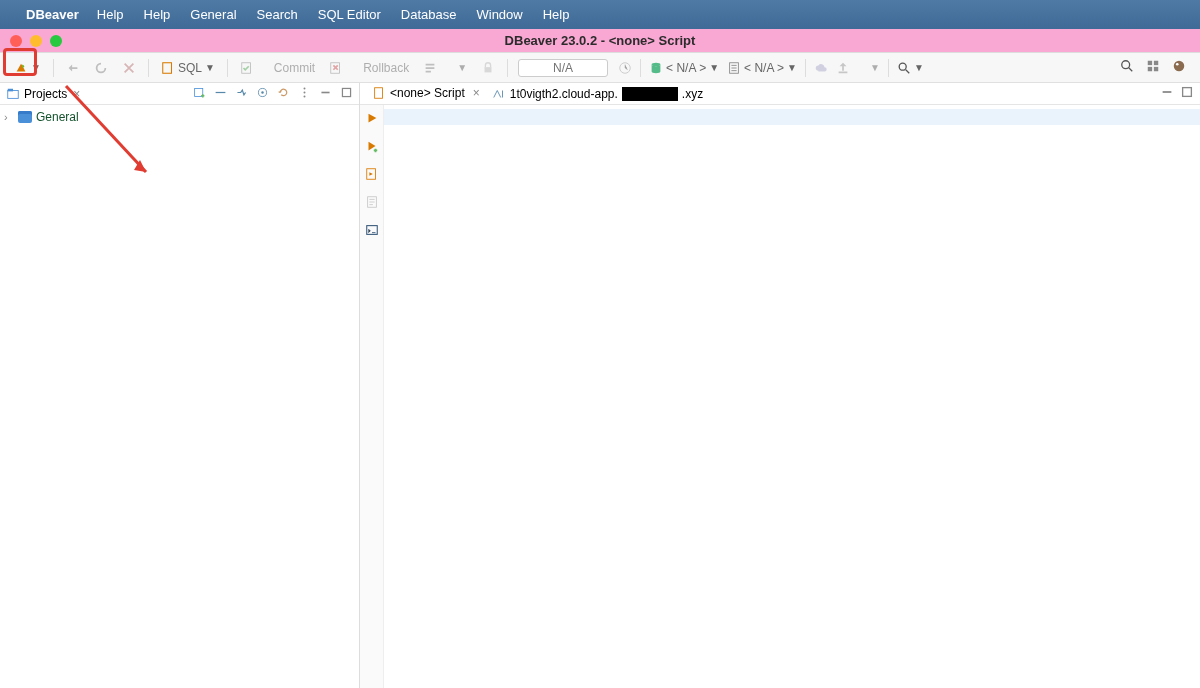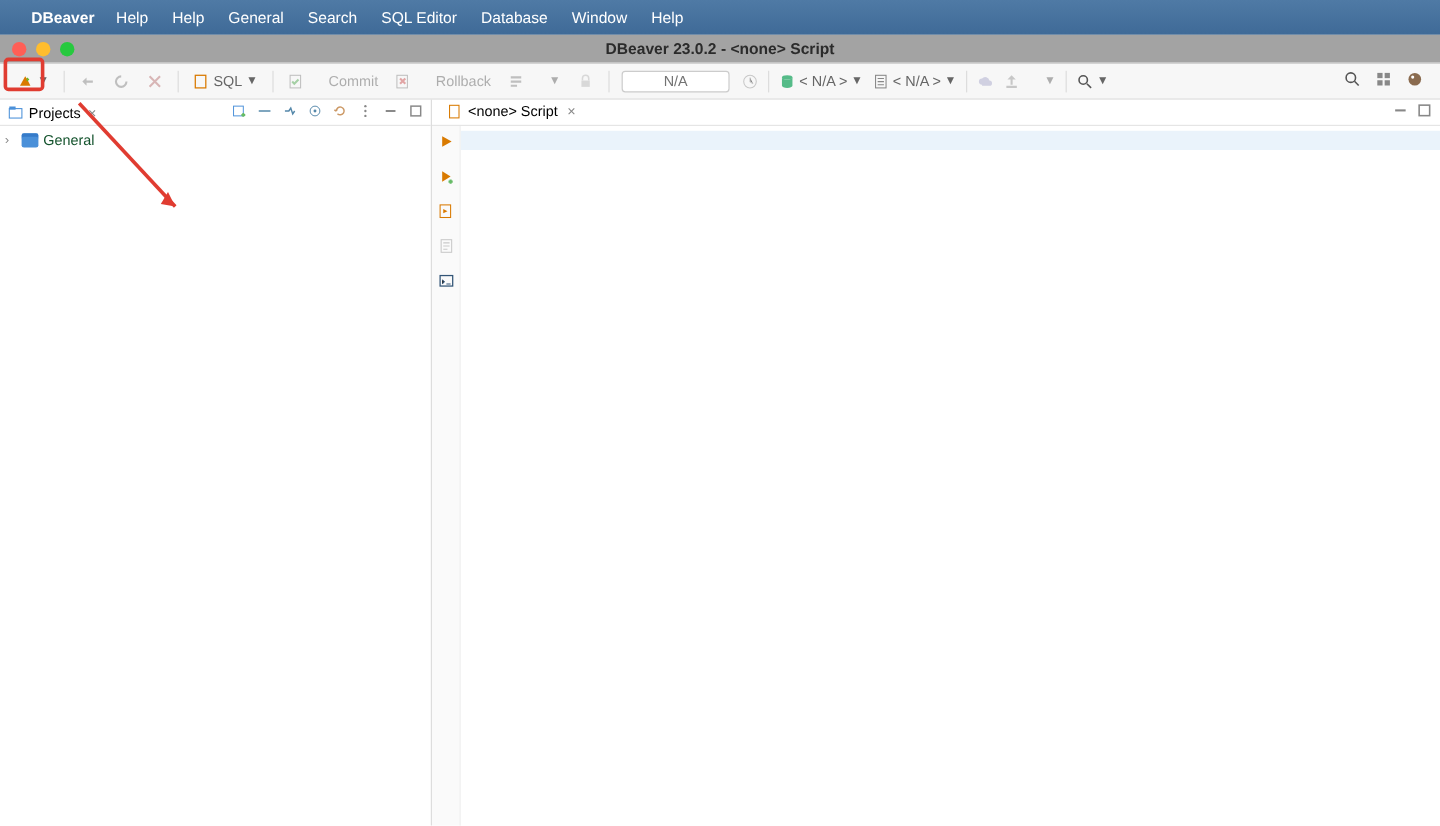--- a/index.html
+++ b/index.html
@@ -5,21 +5,21 @@
   * { box-sizing: border-box; margin: 0; padding: 0; font-family: -apple-system, "Helvetica Neue", Arial, sans-serif; }
   body { width: 1200px; height: 688px; background: #fff; overflow: hidden; position: relative; }
 
   
   .menubar { height: 29px; background: linear-gradient(#4f7aa5,#3f6a97); display:flex; align-items:center; padding:0 12px; color:#fff; font-size:13px; }
   .menubar .apple { margin-right:14px; font-size:15px; }
   .menubar .app-name { font-weight:700; margin-right:18px; }
   .menubar .menu-item { margin-right:20px; cursor:default; }
 
   
-  .titlebar { height:24px; background:#a3a3a3; border-bottom:1px solid #ddd; display:flex; align-items:center; position:relative; }
+  .titlebar { height:24px; background:#f9a8d4; border-bottom:1px solid #ddd; display:flex; align-items:center; position:relative; }
   .traffic { display:flex; gap:8px; margin-left:10px; }
   .traffic span { width:12px; height:12px; border-radius:50%; display:block; }
   .traffic .red{background:#ff5f56;} .traffic .yellow{background:#ffbd2e;} .traffic .green{background:#27c93f;}
   .titlebar .title { position:absolute; left:0; right:0; text-align:center; font-size:13px; font-weight:600; color:#2b2b2b; }
 
   
   .toolbar { height:30px; background:#f7f7f7; border-bottom:1px solid #e0e0e0; display:flex; align-items:center; padding:0 6px; font-size:12px; color:#555; }
   .tb-group { display:flex; align-items:center; gap:6px; padding:0 4px; }
   .tb-sep { width:1px; height:18px; background:#ddd; margin:0 4px; }
   .tb-btn { display:flex; align-items:center; gap:3px; padding:2px 4px; color:#666; }
@@ -278,20 +278,28 @@
 
   <div class="editor-area">
     <div class="editor-tabs">
       <div class="editor-tab active">
         <svg class="mini-icon" viewBox="0 0 16 16">
             <rect x="3" y="2" width="9" height="12" fill="none" stroke="#d97a00"></rect>
           </svg>
         <span>&lt;none&gt; Script</span>
         <span class="x">×</span>
       </div>
+      <div class="editor-tab">
+        <svg class="mini-icon" viewBox="0 0 16 16">
+            <path stroke="#58a" fill="none" d="M2 12l4-8 4 8M12 4v8"></path>
+          </svg>
+        <span>1t0vigth2.cloud-app.</span>
+          <span class="redact"></span>
+          <span>.xyz</span>
+      </div>
       <div class="right-ctrls">
         <span><svg class="mini-icon" viewBox="0 0 16 16">
               <rect x="3" y="7" width="10" height="2" fill="#888"></rect>
             </svg></span>
         <span><svg class="mini-icon" viewBox="0 0 16 16">
               <rect x="3" y="3" width="10" height="10" fill="none" stroke="#888" stroke-width="1.5"></rect>
             </svg></span>
       </div>
     </div>
     <div class="editor-body">

